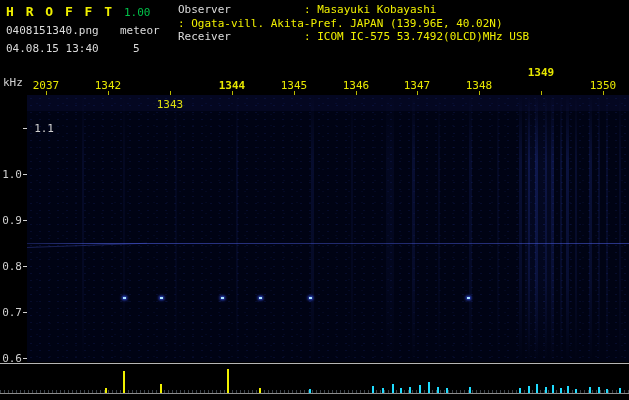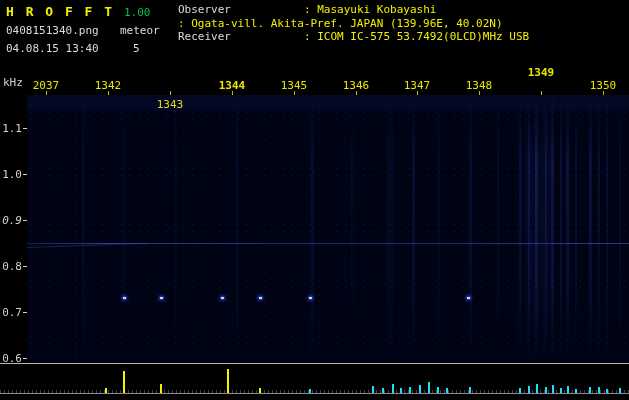--- a/index.html
+++ b/index.html
@@ -63,25 +63,25 @@
       <div class="abs mlabel" style="left: 342px; top: 79px;">1346</div>
       <div class="abs" style="left: 356px; top: 91px; width: 1px; height: 4px; background: rgba(232, 232, 0, 0.8);"></div>
       <div class="abs mlabel" style="left: 403px; top: 79px;">1347</div>
       <div class="abs" style="left: 417px; top: 91px; width: 1px; height: 4px; background: rgba(232, 232, 0, 0.8);"></div>
       <div class="abs mlabel" style="left: 465px; top: 79px;">1348</div>
       <div class="abs" style="left: 479px; top: 91px; width: 1px; height: 4px; background: rgba(232, 232, 0, 0.8);"></div>
       <div class="abs mlabel" style="left: 527px; top: 66px; font-weight: bold;">1349</div>
       <div class="abs" style="left: 541px; top: 91px; width: 1px; height: 4px; background: rgba(232, 232, 0, 0.8);"></div>
       <div class="abs mlabel" style="left: 589px; top: 79px;">1350</div>
       <div class="abs" style="left: 603px; top: 91px; width: 1px; height: 4px; background: rgba(232, 232, 0, 0.8);"></div>
-      <div class="abs flabel" style="left: 0px; top: 122px;">1.1</div>
+      <div class="abs flabel" style="left: 0px; top: 122px; padding-left: 32px;">1.1</div>
       <div class="abs" style="left: 23px; top: 128px; width: 4px; height: 1px; background: rgb(208, 208, 208);"></div>
       <div class="abs flabel" style="left: 0px; top: 168px;">1.0</div>
       <div class="abs" style="left: 23px; top: 174px; width: 4px; height: 1px; background: rgb(208, 208, 208);"></div>
-      <div class="abs flabel" style="left: 0px; top: 214px; font-style: italic;">0.9</div>
+      <div class="abs flabel" style="left: 0px; top: 214px;">0.9</div>
       <div class="abs" style="left: 23px; top: 220px; width: 4px; height: 1px; background: rgb(208, 208, 208);"></div>
       <div class="abs flabel" style="left: 0px; top: 260px;">0.8</div>
       <div class="abs" style="left: 23px; top: 266px; width: 4px; height: 1px; background: rgb(208, 208, 208);"></div>
       <div class="abs flabel" style="left: 0px; top: 306px;">0.7</div>
       <div class="abs" style="left: 23px; top: 312px; width: 4px; height: 1px; background: rgb(208, 208, 208);"></div>
       <div class="abs flabel" style="left: 0px; top: 352px;">0.6</div>
       <div class="abs" style="left: 23px; top: 358px; width: 4px; height: 1px; background: rgb(208, 208, 208);"></div>
       <div class="abs" style="left: 27px; top: 95px; width: 602px; height: 16px; background: rgba(60, 90, 255, 0.06);"></div>
       <div class="abs" style="left: 27px; top: 243px; width: 602px; height: 1px; background: linear-gradient(90deg, rgba(70, 86, 210, 0.3), rgba(70, 86, 210, 0.65) 12%, rgba(70, 86, 210, 0.45) 55%, rgba(70, 86, 210, 0.6));"></div>
       <div class="abs" style="left: 27px; top: 247px; width: 120px; height: 1px; background: rgba(70, 86, 210, 0.35); transform: rotate(-2deg); transform-origin: left center;"></div>

